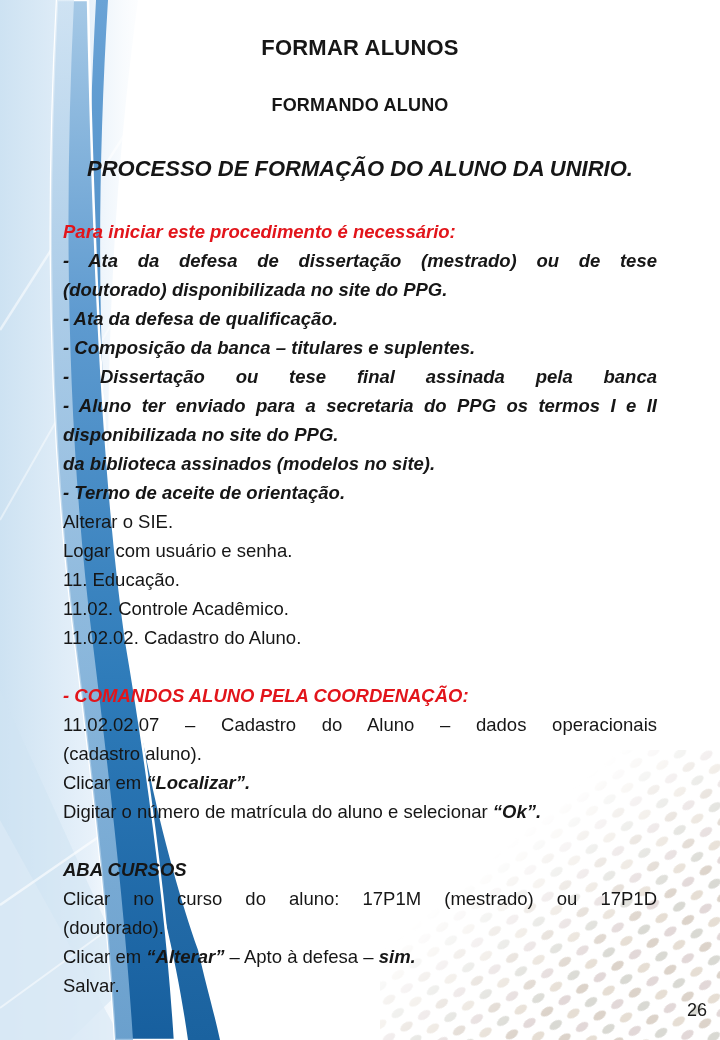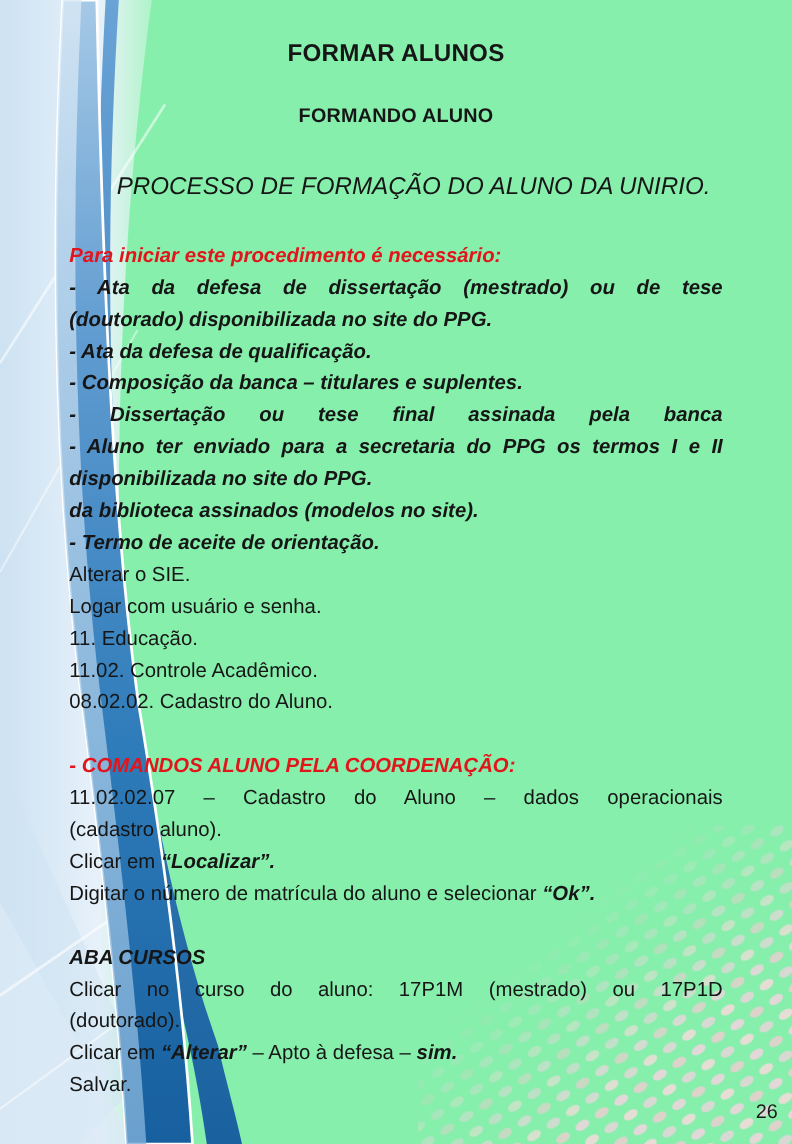--- a/index.html
+++ b/index.html
@@ -1,28 +1,28 @@
 <!DOCTYPE html>
 <html style="--accent-red: #e2151b;"><head>
 <meta charset="utf-8">
 <style>
   html,body{margin:0;padding:0;background:#888;}
   .page{
-    position:relative;width:720px;height:1040px;background:#86efac;
+    position:relative;width:720px;height:1040px;background:#ffffff;
     overflow:hidden;font-family:"Liberation Sans",sans-serif;color:#161616;
     margin:0 auto;
   }
   .bg{position:absolute;left:0;top:0;width:720px;height:1040px;}
   .titles,.bodytext,.pagenum{position:absolute;z-index:2;}
   .title1{position:absolute;top:35px;left:63px;width:594px;text-align:center;
           font-weight:bold;font-size:22px;letter-spacing:0.2px;}
   .title2{position:absolute;top:95px;left:63px;width:594px;text-align:center;
           font-weight:bold;font-size:18px;letter-spacing:0.2px;}
-  .title3{position:absolute;top:156px;left:56px;width:640px;text-align:center;
-          font-weight:normal;font-style:italic;font-size:22px;}
+  .title3{position:absolute;top:156px;left:40px;width:640px;text-align:center;
+          font-weight:bold;font-style:italic;font-size:22px;}
   .bodytext{top:217px;left:63px;width:594px;font-size:18.5px;}
   .line{height:29px;line-height:29px;white-space:nowrap;}
   .line.just{white-space:normal;text-align:justify;text-align-last:justify;}
   .line.red{color:var(--accent-red,#e2151b);}
   .seg.b{font-weight:bold;font-style:italic;}
   .pagenum{top:1000px;right:13px;font-weight:normal;font-size:18px;color:#1a1a1a;}
 </style>
 </head>
 <body>
 
@@ -104,21 +104,21 @@
       <div class="line"><span class="seg b">- Composição da banca – titulares e suplentes.</span></div>
       <div class="line just"><span class="seg b">- Dissertação ou tese final assinada pela banca</span></div>
       <div class="line just"><span class="seg b">- Aluno ter enviado para a secretaria do PPG os termos I e II</span></div>
       <div class="line"><span class="seg b">disponibilizada no site do PPG.</span></div>
       <div class="line"><span class="seg b">da biblioteca assinados (modelos no site).</span></div>
       <div class="line"><span class="seg b">- Termo de aceite de orientação.</span></div>
       <div class="line"><span class="seg">Alterar o SIE.</span></div>
       <div class="line"><span class="seg">Logar com usuário e senha.</span></div>
       <div class="line"><span class="seg">11. Educação.</span></div>
       <div class="line"><span class="seg">11.02. Controle Acadêmico.</span></div>
-      <div class="line"><span class="seg">08.02.02. Cadastro do Aluno.</span></div>
+      <div class="line"><span class="seg">11.02.02. Cadastro do Aluno.</span></div>
       <div class="line"></div>
       <div class="line red"><span class="seg b">- COMANDOS ALUNO PELA COORDENAÇÃO:</span></div>
       <div class="line just"><span class="seg">11.02.02.07 – Cadastro do Aluno – dados operacionais</span></div>
       <div class="line"><span class="seg">(cadastro aluno).</span></div>
       <div class="line"><span class="seg">Clicar em </span><span class="seg b">“Localizar”.</span></div>
       <div class="line"><span class="seg">Digitar o número de matrícula do aluno e selecionar </span><span class="seg b">“Ok”.</span></div>
       <div class="line"></div>
       <div class="line"><span class="seg b">ABA CURSOS</span></div>
       <div class="line just"><span class="seg">Clicar no curso do aluno: 17P1M (mestrado) ou 17P1D</span></div>
       <div class="line"><span class="seg">(doutorado).</span></div>

